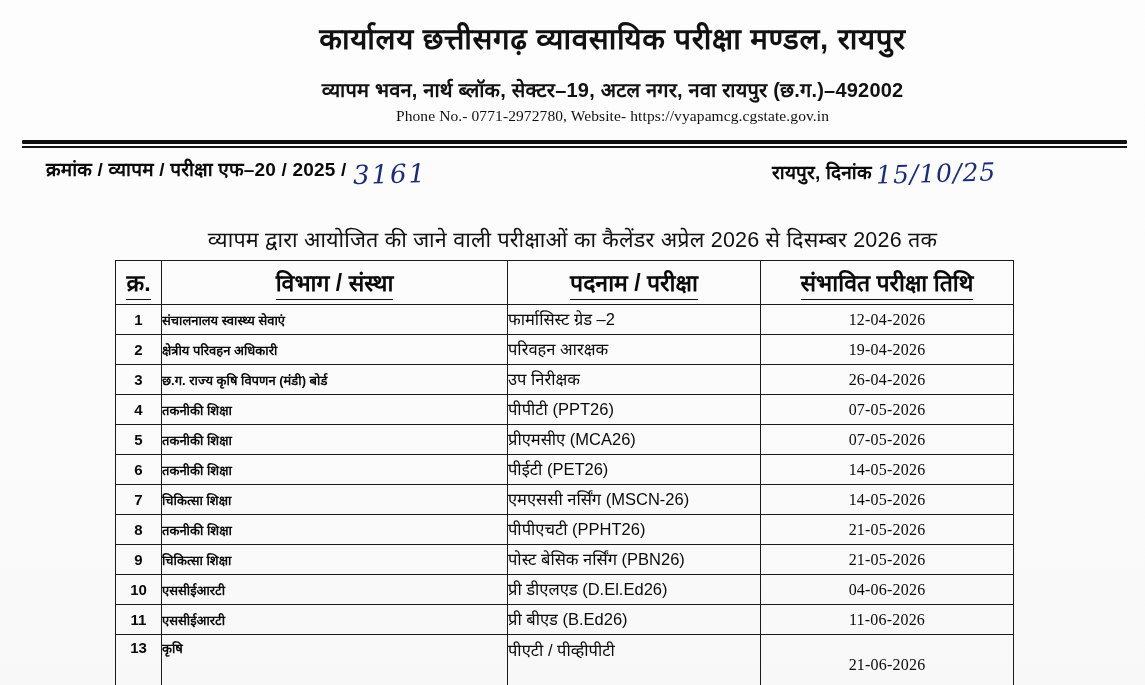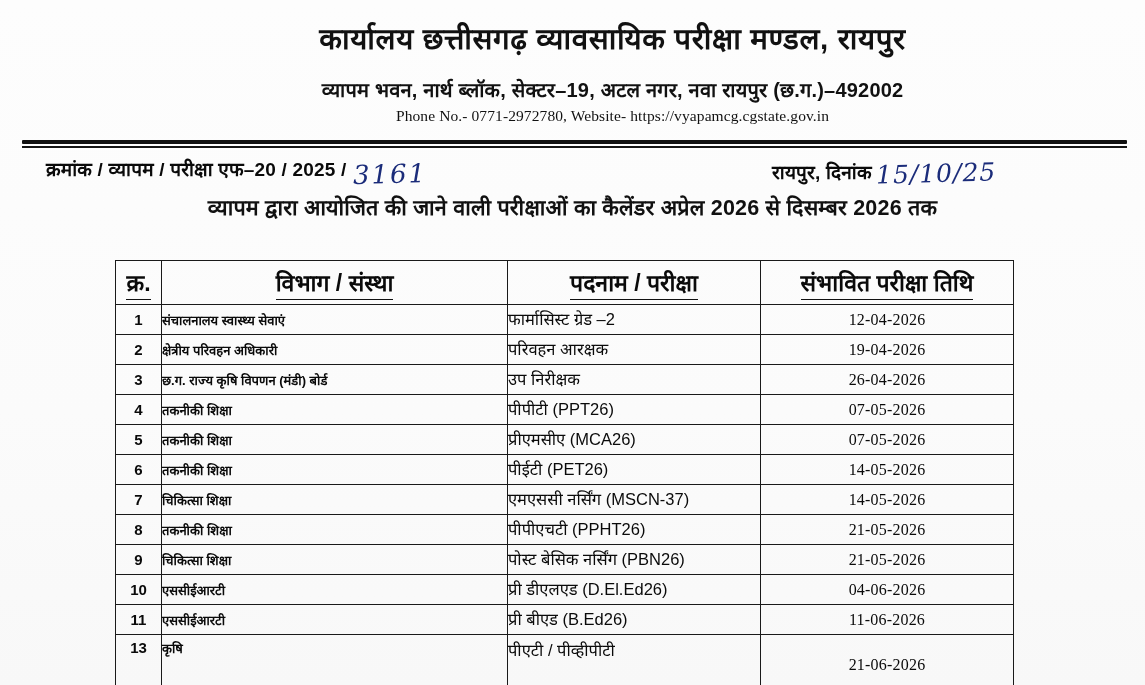--- a/index.html
+++ b/index.html
@@ -136,24 +136,24 @@
     font-size: 25px;
     letter-spacing: 1px;
     margin-left: 4px;
   }
 
   
   .subject {
     position: absolute;
     left: 0;
     right: 0;
-    top: 192px;
+    top: 224px;
     text-align: center;
     font-size: 21.5px;
-    font-weight: 700;
+    font-weight: 400;
     letter-spacing: 0.2px;
     color: #111;
     white-space: nowrap;
   }
 
   
   .table-wrap {
     position: absolute;
     left: 115px;
     top: 260px;
@@ -318,21 +318,21 @@
           </tr>
           <tr>
             <td class="sn">6</td>
             <td class="dep">तकनीकी शिक्षा</td>
             <td class="exm">पीईटी (PET26)</td>
             <td class="dat">14-05-2026</td>
           </tr>
           <tr>
             <td class="sn">7</td>
             <td class="dep">चिकित्सा शिक्षा</td>
-            <td class="exm">एमएससी नर्सिंग (MSCN-37)</td>
+            <td class="exm">एमएससी नर्सिंग (MSCN-26)</td>
             <td class="dat">14-05-2026</td>
           </tr>
           <tr>
             <td class="sn">8</td>
             <td class="dep">तकनीकी शिक्षा</td>
             <td class="exm">पीपीएचटी (PPHT26)</td>
             <td class="dat">21-05-2026</td>
           </tr>
           <tr>
             <td class="sn">9</td>

